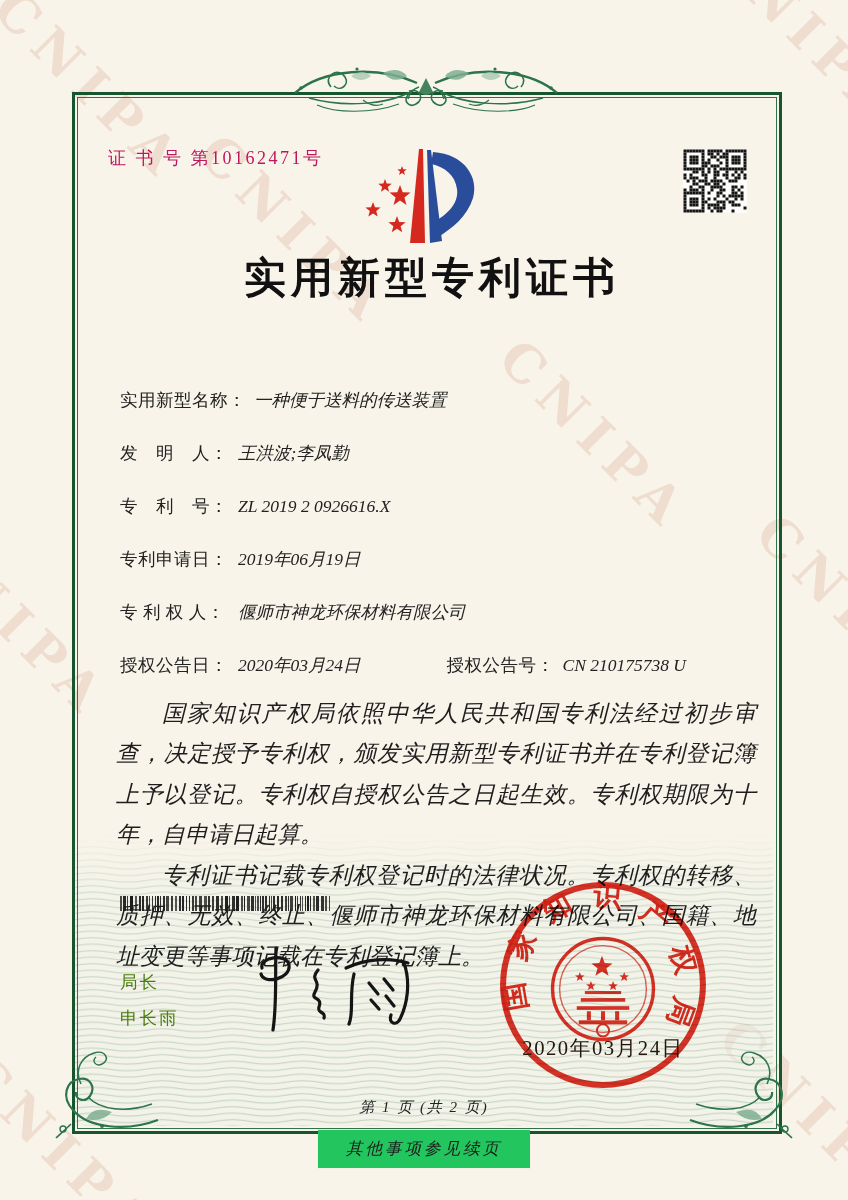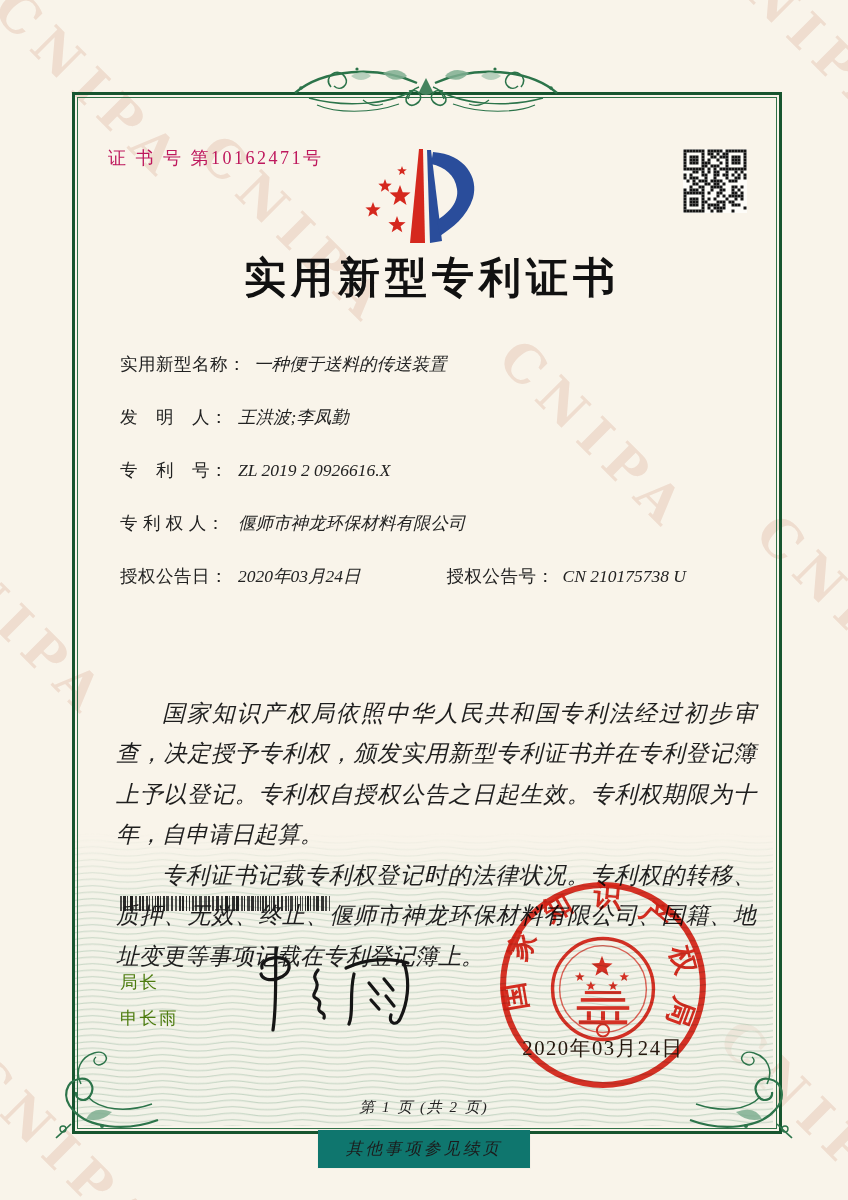--- a/index.html
+++ b/index.html
@@ -14,34 +14,34 @@
   .frame{position:absolute;left:72px;top:92px;width:704px;height:1036px;border:3px solid #17552f;}
   .frame::after{content:"";position:absolute;inset:2px;border:1.5px solid #2f7148;}
   
   .cert-no{left:108px;top:146px;font-size:18px;letter-spacing:2.5px;color:#be185d;}
   .logo{left:352px;top:138px;}
   .qr{left:683px;top:149px;}
   .title{left:0;right:0;top:250px;text-align:center;font-size:42px;font-weight:bold;
          letter-spacing:5px;color:#111;padding-left:16px;}
   .fields{left:120px;top:352px;width:640px;font-size:17.5px;color:#222;}
   .field-row{height:21px;margin-bottom:32px;white-space:nowrap;}
-  .flabel{display:inline-block;min-width:110px;letter-spacing:.5px;}
+  .flabel{display:inline-block;min-width:110px;letter-spacing:.5px;margin-top:36px;}
   .fvalue{margin-left:8px;font-style:italic;}
   .flabel2{margin-left:86px;letter-spacing:.5px;}
   .paras{left:116px;top:694px;width:640px;font-size:23px;line-height:1.76;color:#1e1e1e;
          font-style:italic;text-align:justify;}
   .paras p{margin:0;text-indent:2em;}
   .barcode{left:120px;top:896px;width:214px;height:15px;}
   .issuer{left:120px;top:970px;font-size:17.5px;color:#4d7c0f;}
   .issuer div{margin-bottom:12px;letter-spacing:2px;}
   .sig{left:246px;top:938px;}
   .seal{left:494px;top:876px;mix-blend-mode:multiply;}
   .page-footer{left:0;right:0;top:1098px;text-align:center;font-size:15px;font-style:italic;color:#222;letter-spacing:2px;}
   .cont-note{left:0;right:0;top:1130px;text-align:center;}
-  .cont-note span{display:inline-block;background:#0f766e;padding:8px 28px;font-size:16.5px;
+  .cont-note span{display:inline-block;background:#22c55e;padding:8px 28px;font-size:16.5px;
       font-style:italic;letter-spacing:3px;color:#1c1c1c;box-shadow:0 0 0 1px rgba(0,0,0,0.02);}
   .waves{left:75px;top:832px;}
 </style>
 </head>
 <body>
 
 <div class="page">
 
   <div id="wm-layer">
       <span class="wm" style="left: 90px; top: 85px;">CNIPA</span>
@@ -376,20 +376,21 @@
         <rect x="48.5" y="60.5" width="3" height="3"></rect>
       </g>
   </svg>
 
   <div class="abs title">实用新型专利证书</div>
 
   <div class="abs fields" id="fields-list">
       <div class="field-row"><span class="flabel">实用新型名称：</span><span class="fvalue">一种便于送料的传送装置</span></div>
       <div class="field-row"><span class="flabel">发　明　人：</span><span class="fvalue">王洪波;李凤勤</span></div>
       <div class="field-row"><span class="flabel">专　利　号：</span><span class="fvalue">ZL 2019 2 0926616.X</span></div>
+      <div class="field-row"><span class="flabel">专利申请日：</span><span class="fvalue">2019年06月19日</span></div>
       <div class="field-row"><span class="flabel">专 利 权 人：</span><span class="fvalue">偃师市神龙环保材料有限公司</span></div>
       <div class="field-row"><span class="flabel">授权公告日：</span><span class="fvalue">2020年03月24日</span><span class="flabel2">授权公告号：</span><span class="fvalue">CN 210175738 U</span></div>
     </div>
 
   <div class="abs paras">
     <p>国家知识产权局依照中华人民共和国专利法经过初步审查，决定授予专利权，颁发实用新型专利证书并在专利登记簿上予以登记。专利权自授权公告之日起生效。专利权期限为十年，自申请日起算。</p>
     <p>专利证书记载专利权登记时的法律状况。专利权的转移、质押、无效、终止、偃师市神龙环保材料有限公司、国籍、地址变更等事项记载在专利登记簿上。</p>
   </div>
 
   <svg class="abs barcode" width="214" height="15">

